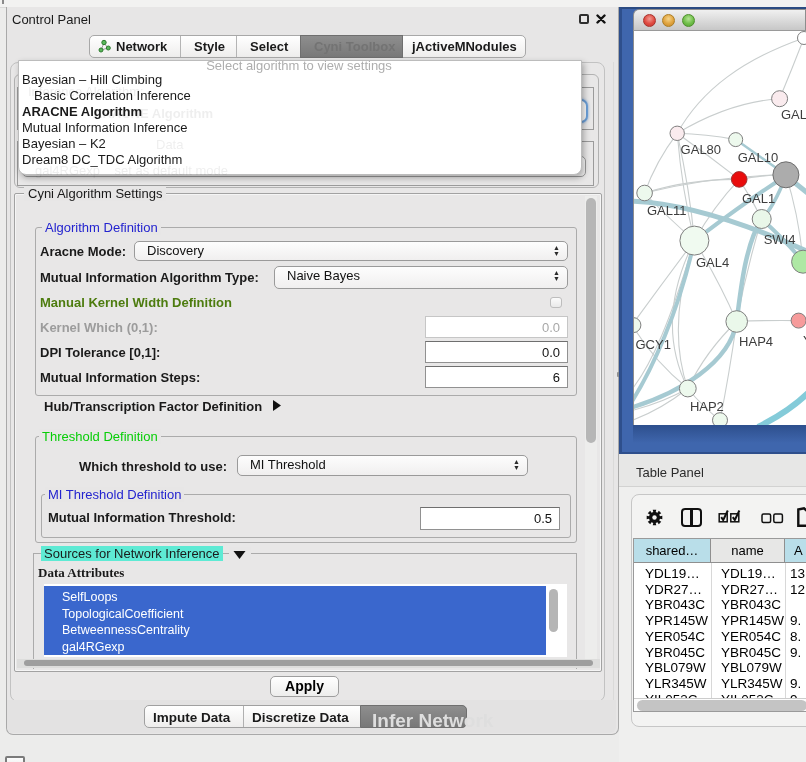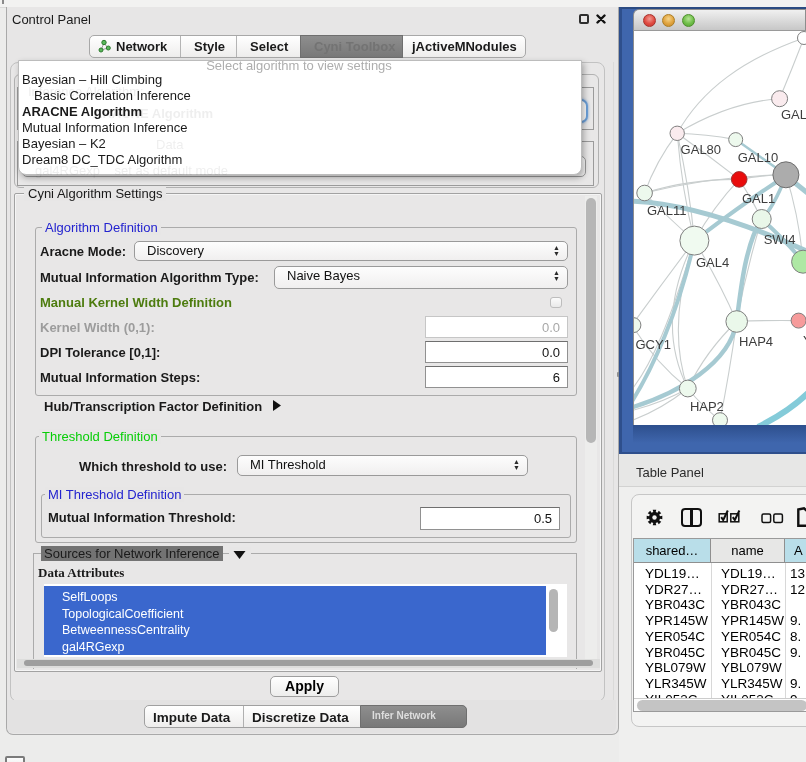--- a/index.html
+++ b/index.html
@@ -62,21 +62,21 @@
 
 <div class="ab" style="left:35px;top:227px;width:540px;height:167px;border:1px solid #ababab;border-radius:3px;"></div>
 <div class="lbl" style="left:42px;top:220px;background:#e7e6e6;padding:0 3px;color:#2323cf;">Algorithm Definition</div>
 
 <div class="lbl bold" style="left:40px;top:244px;">Aracne Mode:</div>
 <div class="combo" style="left:134px;top:241px;width:434px;height:20px;">Discovery<span class="carets">▲<br>▼</span></div>
 <div class="lbl bold" style="left:40px;top:270px;">Mutual Information Algorithm Type:</div>
 <div class="combo" style="left:274px;top:266px;width:294px;height:23px;">Naive Bayes<span class="carets">▲<br>▼</span></div>
 <div class="lbl bold" style="left:40px;top:295px;color:#4d7c0f;">Manual Kernel Width Definition</div>
 <div class="ab" style="left:550px;top:297px;width:12px;height:11px;background:linear-gradient(#fbfbfb,#e9e9e9);border:1px solid #bdbdbd;border-radius:3px;box-sizing:border-box;"></div>
-<div class="lbl bold" style="left:40px;top:320px;color:#9c9c9c;">Kernel Width (0,1):</div>
+<div class="lbl bold" style="left:40px;top:320px;color:#9c9c9c;">Kernel Which (0,1):</div>
 <div class="fld" style="left:425px;top:316px;width:143px;height:22px;border-color:#c6c6c6;color:#a8a8a8;">0.0</div>
 <div class="lbl bold" style="left:40px;top:345px;">DPI Tolerance [0,1]:</div>
 <div class="fld" style="left:425px;top:341px;width:143px;height:22px;">0.0</div>
 <div class="lbl bold" style="left:40px;top:370px;">Mutual Information Steps:</div>
 <div class="fld" style="left:425px;top:366px;width:143px;height:22px;">6</div>
 
 <div class="lbl bold" style="left:44px;top:399px;">Hub/Transcription Factor Definition</div>
 <svg class="ab" style="left:272px;top:399px;" width="10" height="13" viewBox="0 0 10 13">
     <path d="M1 1 L9 6.5 L1 12 Z" fill="#111"></path>
   </svg>
@@ -84,21 +84,21 @@
 <div class="ab" style="left:35px;top:436px;width:540px;height:105px;border:1px solid #ababab;border-radius:3px;"></div>
 <div class="lbl" style="left:39px;top:429px;background:#e7e6e6;padding:0 3px;color:#07ce07;">Threshold Definition</div>
 <div class="lbl bold" style="left:79px;top:459px;">Which threshold to use:</div>
 <div class="combo" style="left:237px;top:455px;width:291px;height:21px;">MI Threshold<span class="carets">▲<br>▼</span></div>
 <div class="ab" style="left:41px;top:494px;width:528px;height:42px;border:1px solid #ababab;border-radius:3px;"></div>
 <div class="lbl" style="left:45px;top:487px;background:#e7e6e6;padding:0 3px;color:#2323cf;">MI Threshold Definition</div>
 <div class="lbl bold" style="left:48px;top:510px;">Mutual Information Threshold:</div>
 <div class="fld" style="left:420px;top:507px;width:140px;height:23px;">0.5</div>
 
 <div class="ab" style="left:33px;top:553px;width:542px;height:115px;border-top:1px solid #ababab;border-left:1px solid #ababab;border-right:1px solid #ababab;"></div>
-<div class="lbl" style="left:41px;top:546px;background:#737373;padding:0 3px;">Sources for Network Inference</div>
+<div class="lbl" style="left:41px;top:546px;background:#5eead4;padding:0 3px;">Sources for Network Inference</div>
 <div class="ab" style="left:229px;top:547px;width:22px;height:13px;background:#e7e6e6;"></div>
 <svg class="ab" style="left:233px;top:550px;" width="13" height="10" viewBox="0 0 13 10">
     <path d="M0.5 1 L12.5 1 L6.5 9 Z" fill="#111"></path>
   </svg>
 <div class="lbl bold" style="left:38px;top:565px;font-family:Liberation Serif, serif;">Data Attributes</div>
 <div class="ab" style="left:44px;top:584px;width:523px;height:73px;background:#fff;"></div>
 <div class="ab" style="left:44px;top:586px;width:502px;height:69px;background:#3a67cd;"></div>
 <div class="lbl" style="left:62px;top:590px;color:#fff;font-size:12.5px;">SelfLoops</div>
 <div class="lbl" style="left:62px;top:607px;color:#fff;font-size:12.5px;">TopologicalCoefficient</div>
 <div class="lbl" style="left:62px;top:623px;color:#fff;font-size:12.5px;">BetweennessCentrality</div>
@@ -109,21 +109,21 @@
 <div class="ab" style="left:24px;top:660px;width:569px;height:6px;background:#9e9e9e;border-radius:3px;"></div>
 
 <div class="ab" style="left:270px;top:676px;width:67px;height:19px;background:linear-gradient(#ffffff,#ededec);border:1px solid #9e9e9e;border-radius:5px;text-align:center;font-size:14px;font-weight:bold;line-height:19px;">Apply</div>
 
 <div class="ab" style="left:7px;top:700px;width:609px;height:33px;background:#e3e2e2;border-radius:0 0 6px 6px;"></div>
 <div class="ab" style="left:144px;top:705px;width:323px;height:23px;background:linear-gradient(#ffffff,#eeedec);border:1px solid #a0a0a0;border-radius:5px;box-sizing:border-box;"></div>
 <div class="ab" style="left:360px;top:705px;width:107px;height:23px;background:linear-gradient(#8e8e8e,#787878);border:1px solid #6f6f6f;border-radius:0 5px 5px 0;box-sizing:border-box;"></div>
 <div class="ab" style="left:243px;top:706px;width:1px;height:21px;background:#b0b0b0;"></div>
 <div class="lbl bold" style="left:153px;top:710px;font-size:13.5px;">Impute Data</div>
 <div class="lbl bold" style="left:252px;top:710px;font-size:13.5px;">Discretize Data</div>
-<div class="lbl bold" style="left:372px;top:710px;color:#dedede;font-size:10px;">Infer Network</div>
+<div class="lbl bold" style="left:372px;top:710px;color:#dedede;font-size:19px;">Infer Network</div>
 
 <div class="ab" style="left:5px;top:756px;width:16px;height:10px;background:linear-gradient(#fdfdfd,#e8e8e8);border:2px solid #7b7b7b;border-radius:2px;"></div>
 
 <div class="ab" style="left:613px;top:62px;width:1px;height:638px;background:#dadad9;"></div>
 
 <div class="ab" style="left:18px;top:60px;width:562px;height:113px;background:#ffffff;border:1px solid #bcbcbc;border-radius:0 0 8px 8px;box-shadow:2px 3px 6px rgba(0,0,0,0.30);"></div>
 <div class="lbl" style="left:28px;top:84px;color:rgba(40,40,40,0.08);">Inference Algorithm:</div>
 <div class="lbl" style="left:93px;top:106px;color:rgba(40,40,40,0.08);font-weight:bold;">ARACNE Algorithm</div>
 <div class="lbl" style="left:156px;top:137px;color:rgba(40,40,40,0.08);">Data</div>
 <div class="lbl" style="left:35px;top:163px;color:rgba(40,40,40,0.08);">gal4RGexp&nbsp;&nbsp;&nbsp;&nbsp;set as default mode</div>

